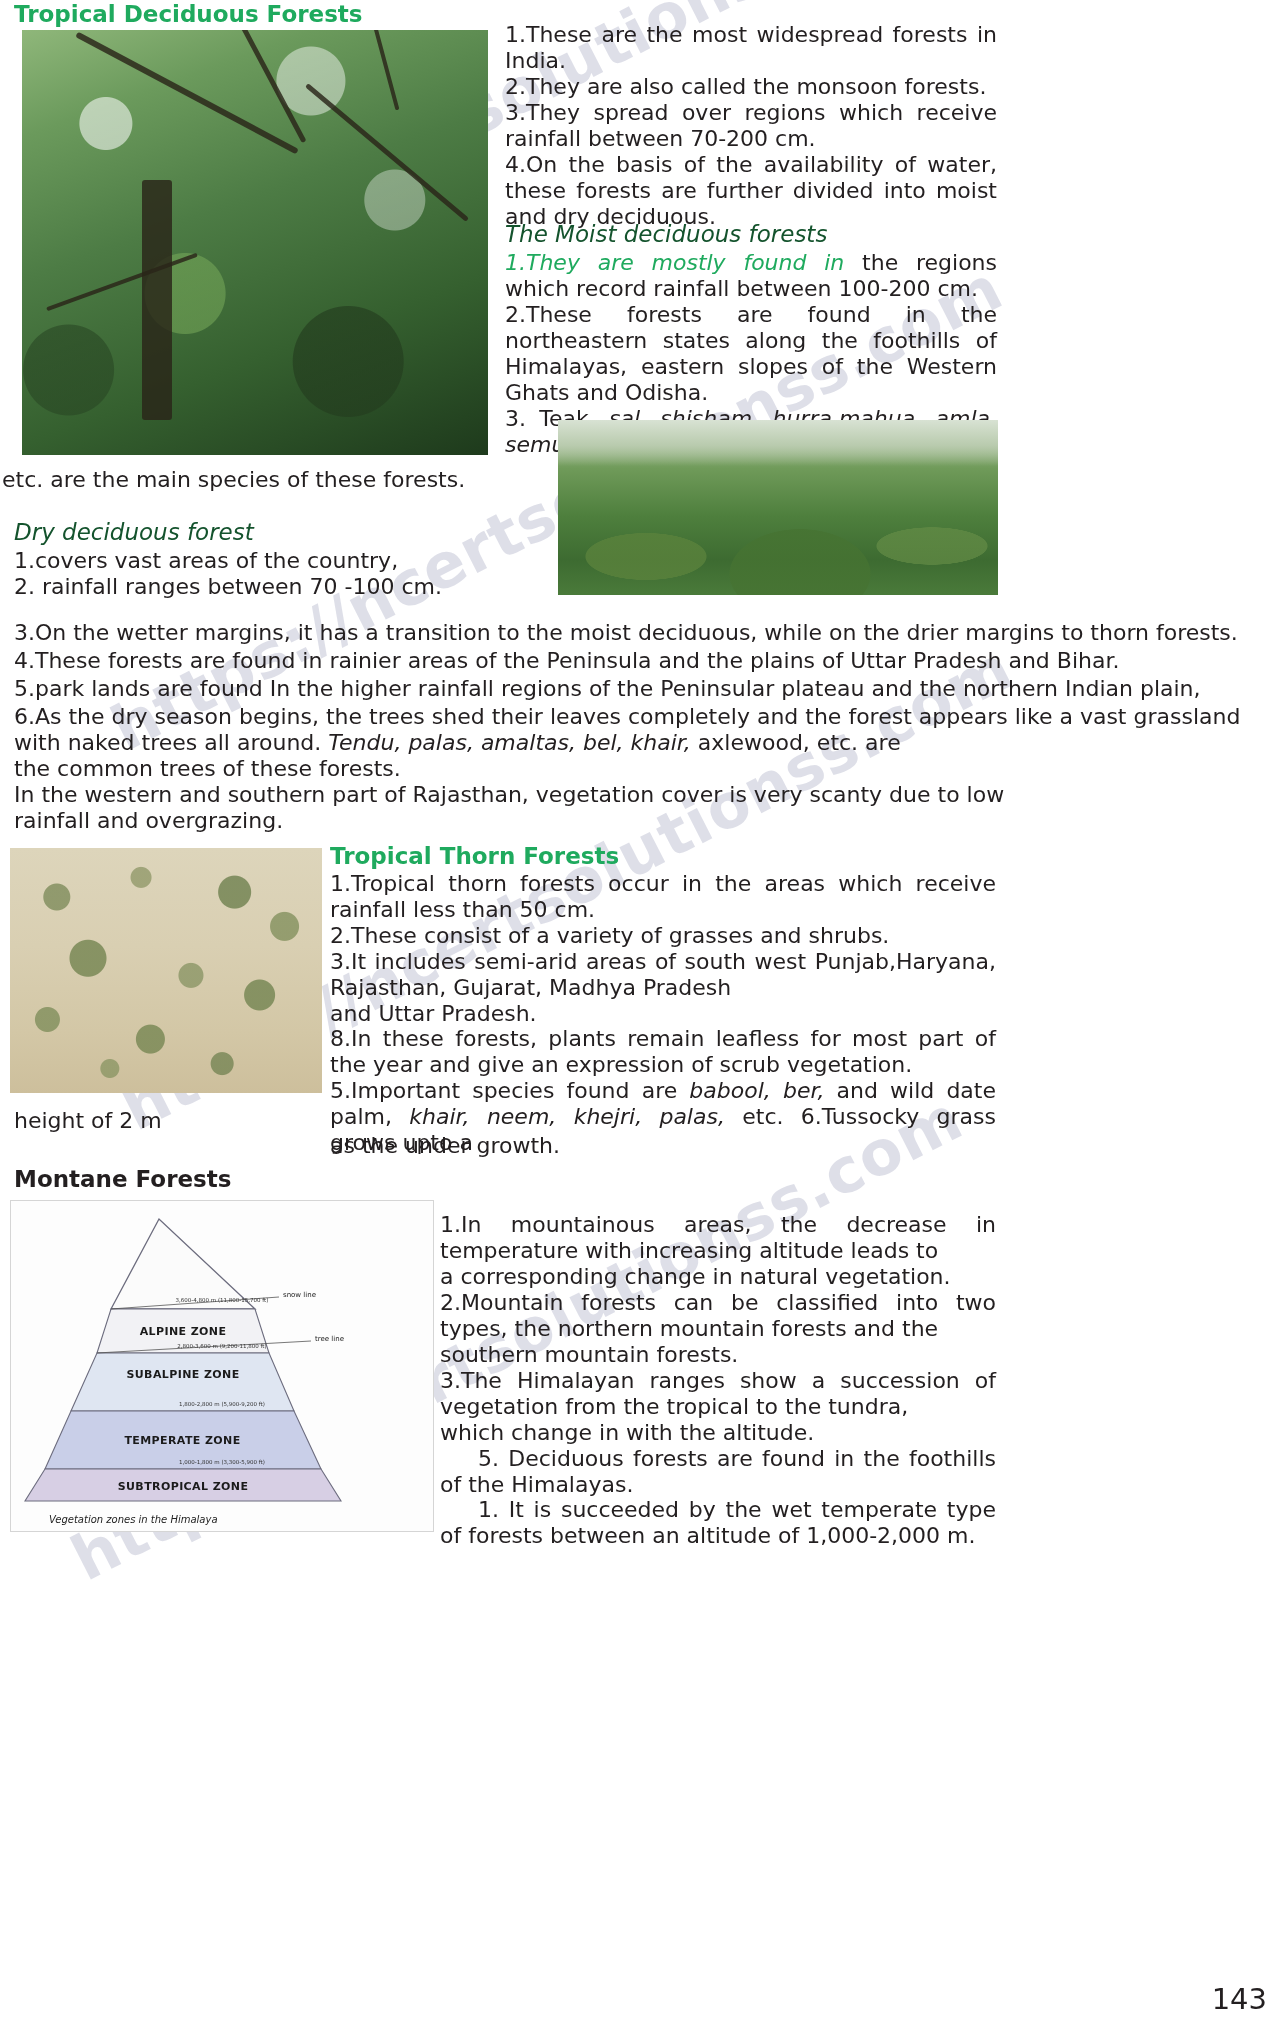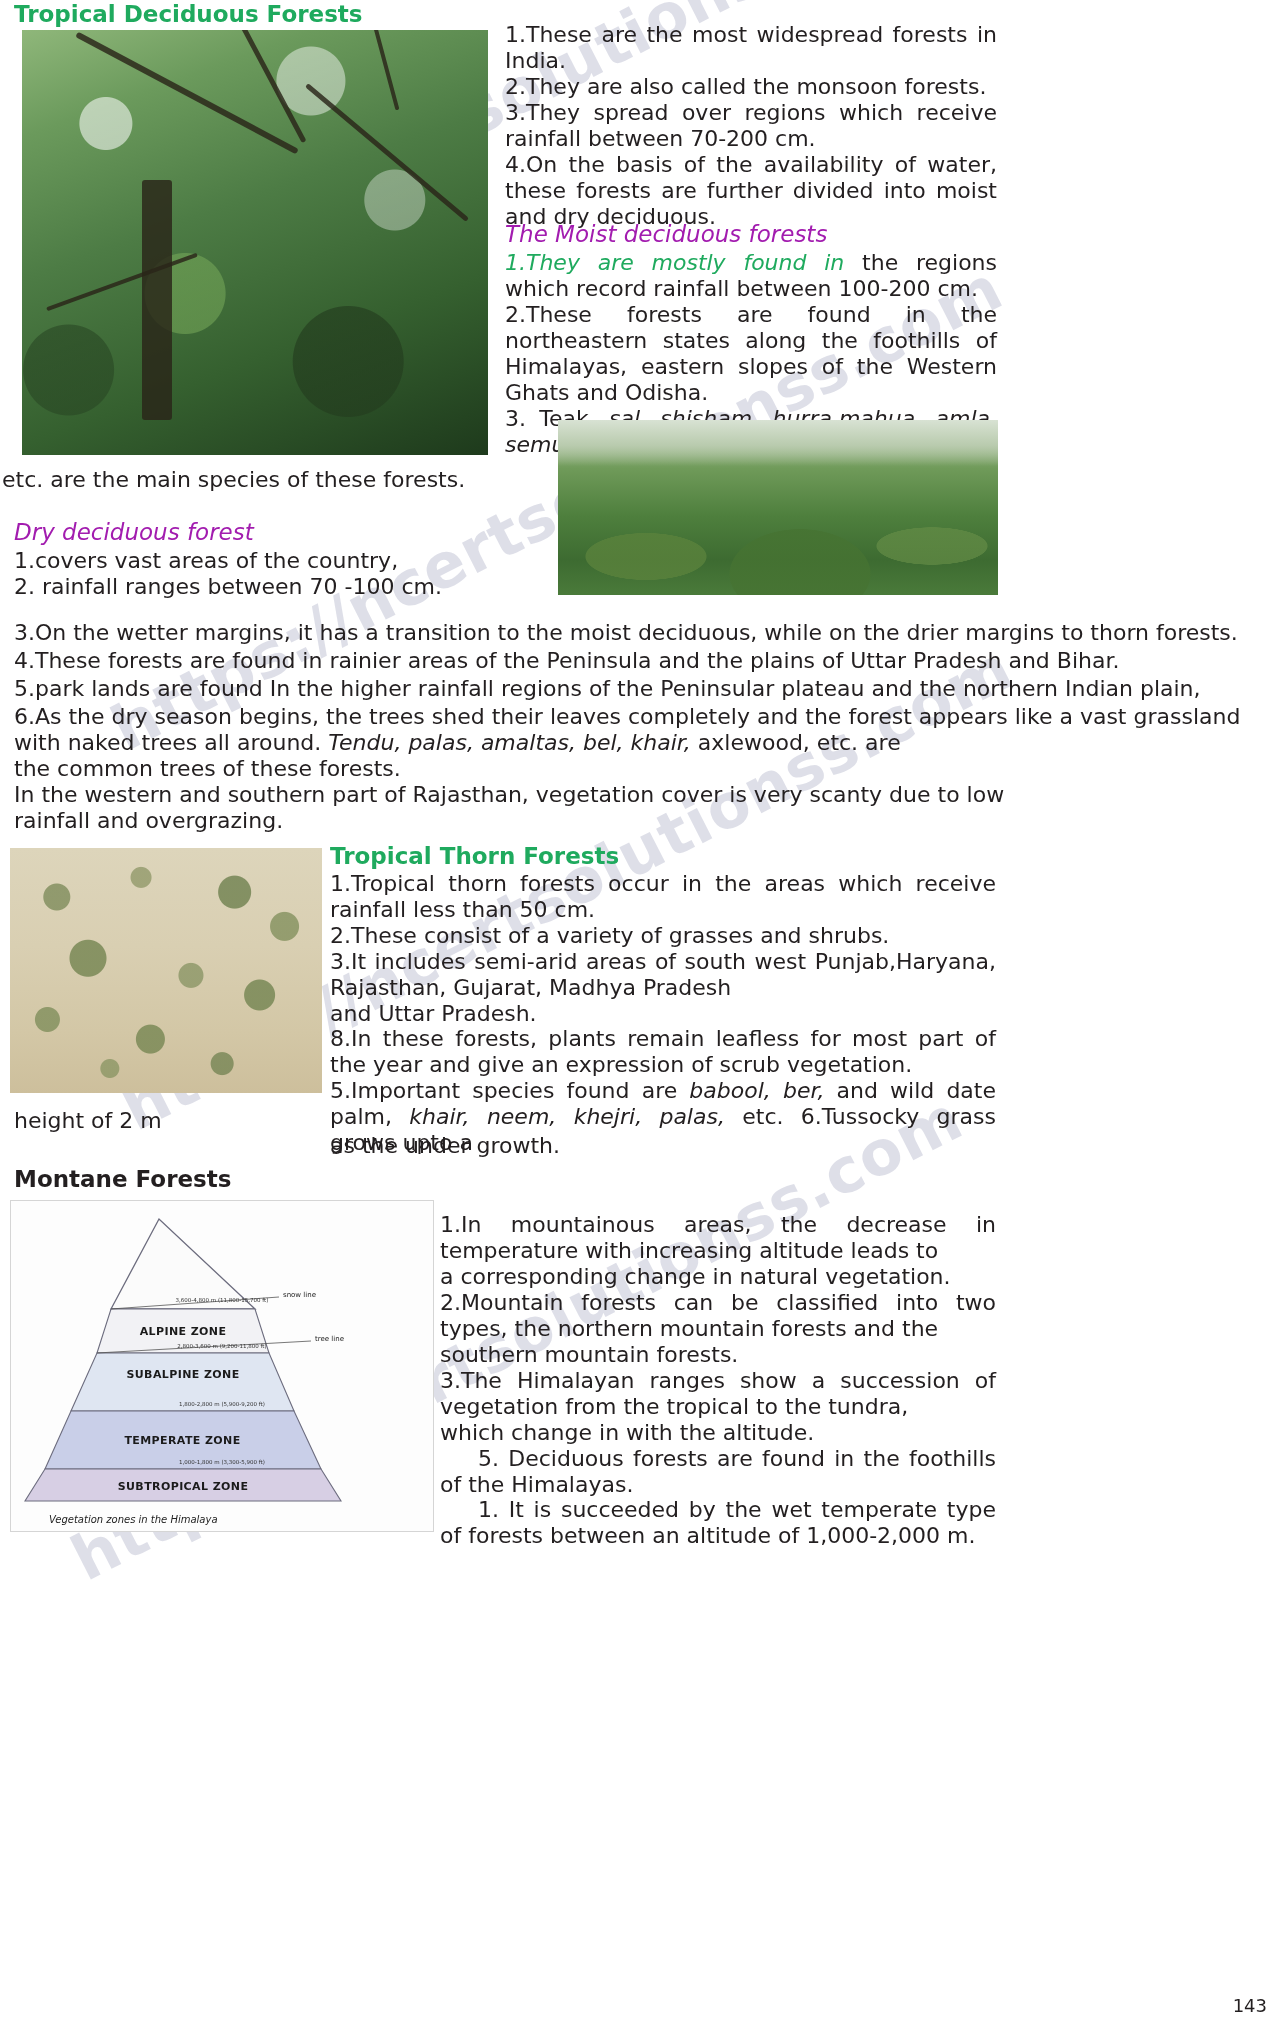--- a/index.html
+++ b/index.html
@@ -31,21 +31,21 @@
 
   
   .h-green-bold{
     color:#1faa5e;
     font-weight:bold;
     font-size:23px;
     line-height:1.25;
     margin:0;
   }
   .h-green-ital{
-    color:#a21caf;
+    color:#14532d;
     font-style:italic;
     font-size:23px;
     line-height:1.3;
     margin:0;
   }
   .h-black-bold{
     color:#231f20;
     font-weight:bold;
     font-size:23px;
     margin:0;
@@ -134,21 +134,21 @@
   #diagram .lineLab{
     position:absolute;font-size:7px;color:#1b1b1b;white-space:nowrap;
   }
   #diagram .cap{
     position:absolute;left:38px;bottom:6px;
     font-size:10px;font-style:italic;color:#222;
   }
 
   .pageno{
     position:absolute;right:18px;bottom:14px;
-    font-size:18px;color:#231f20;
+    font-size:29px;color:#231f20;
   }
 </style>
 </head>
 <body>
 
 <div class="page">
 
   <div class="wm wm1">https://ncertsolutionss.com</div>
   <div class="wm wm2">https://ncertsolutionss.com</div>
   <div class="wm wm3">https://ncertsolutionss.com</div>

